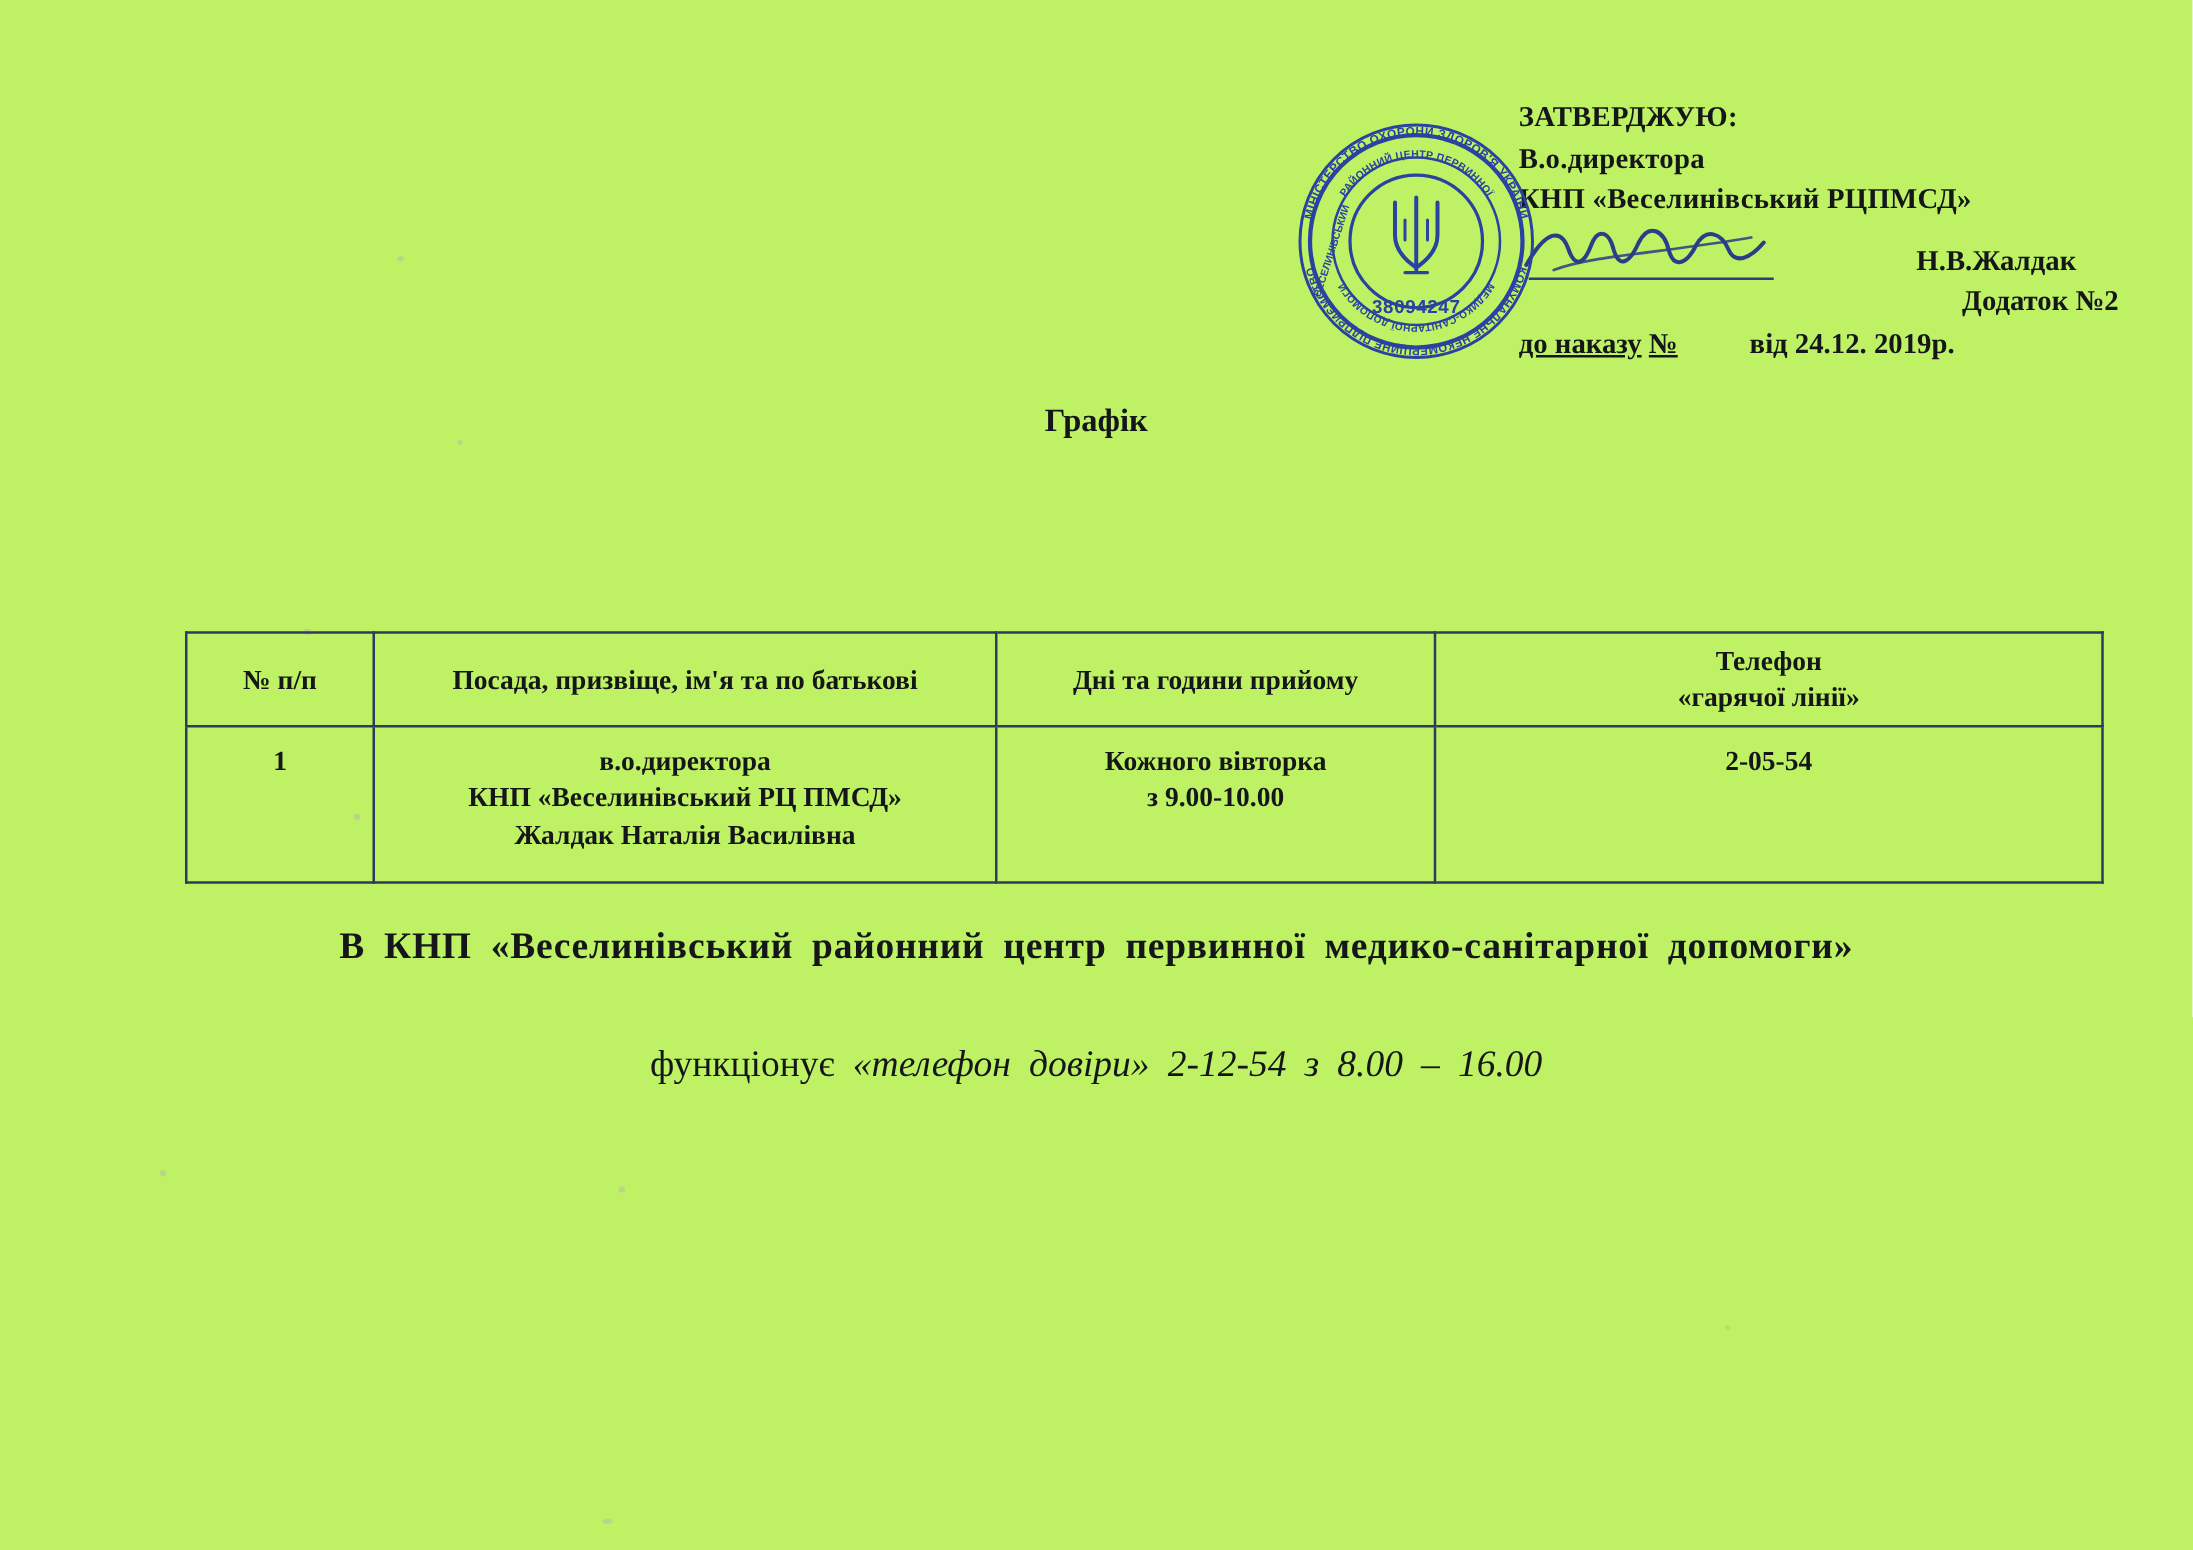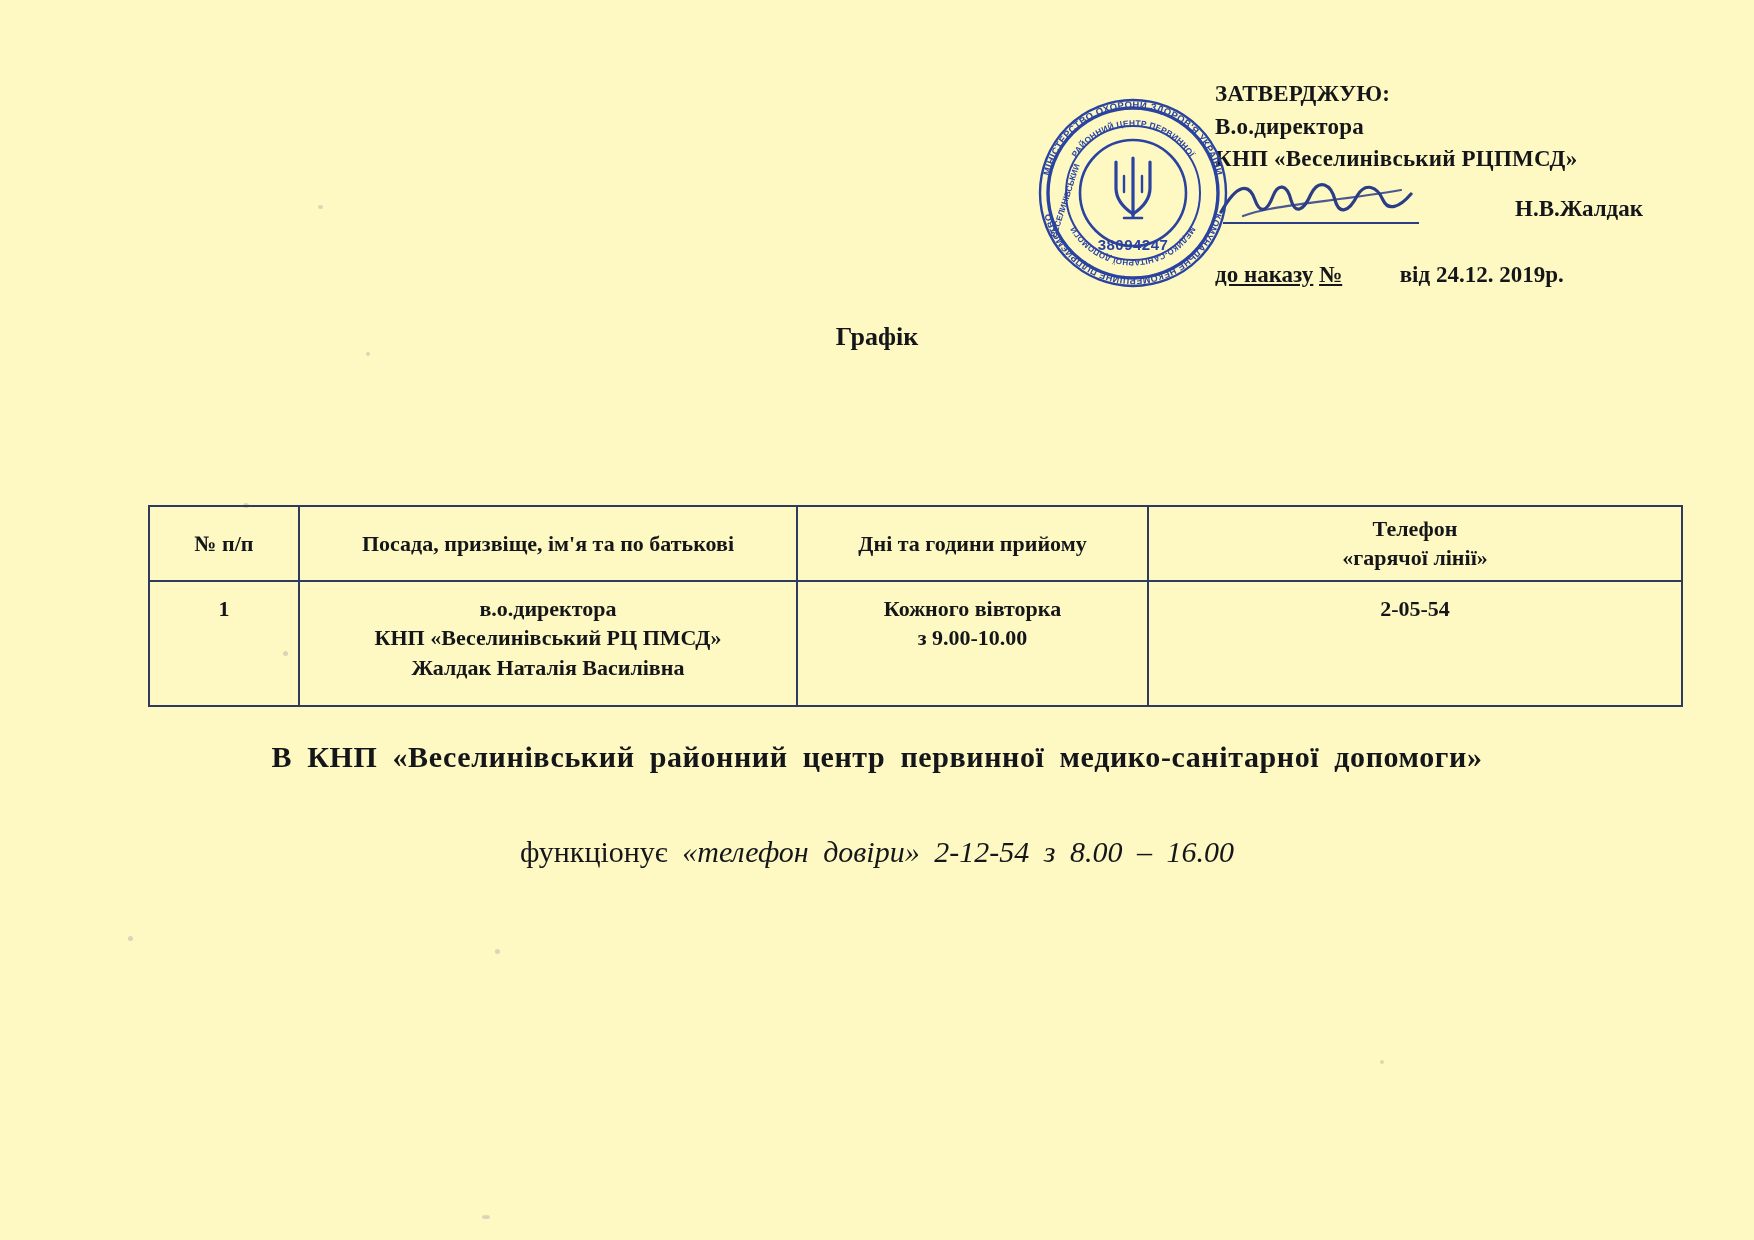--- a/index.html
+++ b/index.html
@@ -11,21 +11,21 @@
     width: 1754px;
     height: 1240px;
     position: relative;
     font-family: "Liberation Serif", serif;
     color: #15161a;
     overflow: hidden;
   }
   .page {
     position: absolute;
     inset: 0;
-    background: #fef9c3;
+    background: #bef264;
   }
 
   
   .approval {
     position: absolute;
     left: 1215px;
     top: 78px;
     width: 480px;
     font-size: 23px;
     font-weight: bold;
@@ -38,21 +38,21 @@
 
   .sign-row {
     position: absolute;
     left: 1215px;
     top: 196px;
     width: 480px;
     height: 34px;
   }
   .sign-name {
     position: absolute;
-    right: 52px;
+    right: 34px;
     top: 0;
     font-size: 23px;
     font-weight: bold;
     white-space: nowrap;
   }
   .sign-scribble {
     position: absolute;
     left: 0px;
     top: -22px;
     width: 220px;
@@ -190,20 +190,21 @@
 
   <div class="sign-row">
     <svg class="sign-scribble" viewBox="0 0 220 52">
       <path d="M6 38 C 22 10, 34 8, 40 26 C 45 40, 52 38, 58 22 C 63 9, 72 10, 76 26 C 80 40, 88 38, 96 20 C 104 4, 116 10, 120 26 C 124 41, 134 38, 142 22 C 150 8, 162 12, 168 26 C 173 37, 184 34, 196 20" fill="none" stroke="#2a3d86" stroke-width="3.2" stroke-linecap="round"></path>
       <path d="M28 42 C 60 30, 118 28, 186 16" fill="none" stroke="#2a3d86" stroke-width="2.2" stroke-linecap="round" opacity=".85"></path>
     </svg>
     <div class="sign-underline"></div>
     <span class="sign-name">Н.В.Жалдак</span>
   </div>
 
+  <div class="addendum">Додаток №2</div>
 
   <div class="order-line">
     <span class="u">до наказу</span>
     <span class="u">№</span>
     <span class="gap"></span>
     <span>від  24.12. 2019р.</span>
   </div>
 
   <svg class="stamp" viewBox="0 0 210 210">
     <defs>

